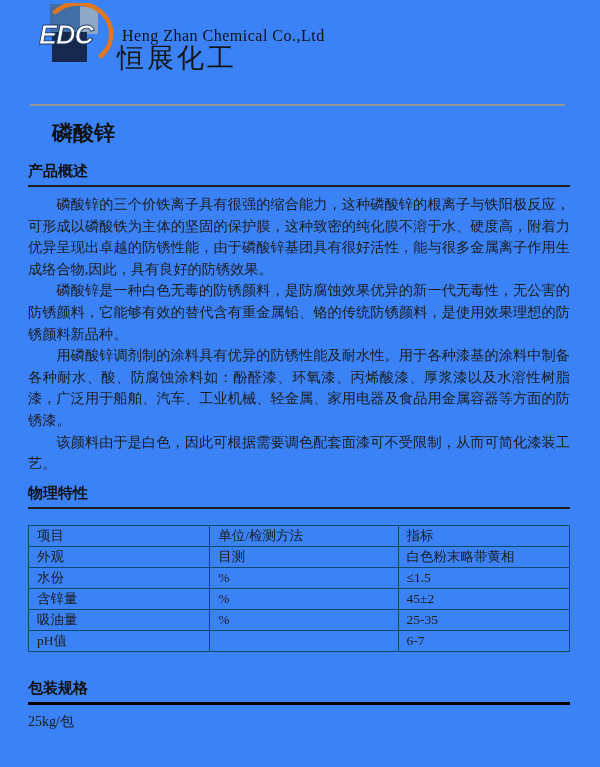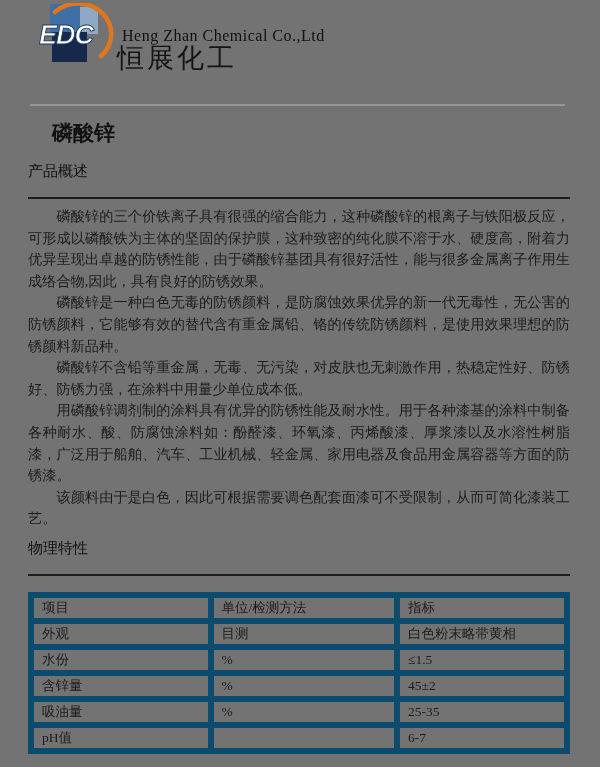--- a/index.html
+++ b/index.html
@@ -5,21 +5,21 @@
   * { margin: 0; padding: 0; box-sizing: border-box; }
   html, body { background: #ffffff; }
   body {
     font-family: "Liberation Serif", "DejaVu Serif", serif;
     color: #1a1a1a;
   }
   .page {
     position: relative;
     width: 600px;
     height: 767px;
-    background: #737373;
+    background: #3b82f6;
     overflow: hidden;
   }
 
   
   .header { position: relative; height: 106px; }
   .logo { position: absolute; left: 38px; top: 3px; width: 76px; height: 60px; }
   .company-en {
     position: absolute; left: 122px; top: 27px;
     font-size: 16px; letter-spacing: 0.5px; color: #111;
   }
@@ -35,38 +35,38 @@
   
   .content { padding: 0 30px 0 28px; }
 
   .product-title {
     margin: 13px 0 16px 24px;
     font-size: 21px; font-weight: bold; line-height: 28px; color: #111;
   }
 
   .section-heading {
     margin-top: 10px;
-    font-size: 15px; font-weight: normal; line-height: 17px;
-    border-bottom: 2px solid #1d1d1d; padding-bottom: 17px; color: #111;
+    font-size: 15px; font-weight: bold; line-height: 17px;
+    border-bottom: 2px solid #1d1d1d; padding-bottom: 5px; color: #111;
   }
   .section-heading.thick { border-bottom: 3px solid #000; margin-top: 28px; }
 
   .paragraphs { margin-top: 7px; }
   .paragraphs p {
     font-size: 14.2px; line-height: 21.6px;
     text-align: justify; text-indent: 2em; color: #1c1c1c;
   }
 
   
   table.props {
     margin-top: 16px; width: 100%;
     border-collapse: collapse; table-layout: fixed;
   }
   table.props td, table.props th {
-    border: 6px solid #0c4a6e;
+    border: 1px solid #0c4a6e;
     font-size: 13.5px; font-weight: normal; text-align: left;
     padding: 3px 14px 3px 8px; line-height: 14px; color: #1c1c1c;
     overflow: hidden; white-space: nowrap;
   }
   col.c1 { width: 33.5%; } col.c2 { width: 34.8%; } col.c3 { width: 31.7%; }
 
   .packaging-content { margin-top: 8px; font-size: 14px; line-height: 18px; }
 </style>
 </head>
 <body>
@@ -87,21 +87,20 @@
   </div>
 
   <div class="content">
 
     <div class="product-title">磷酸锌</div>
 
     <div class="section-heading">产品概述</div>
     <div class="paragraphs">
       <p>磷酸锌的三个价铁离子具有很强的缩合能力，这种磷酸锌的根离子与铁阳极反应，可形成以磷酸铁为主体的坚固的保护膜，这种致密的纯化膜不溶于水、硬度高，附着力优异呈现出卓越的防锈性能，由于磷酸锌基团具有很好活性，能与很多金属离子作用生成络合物,因此，具有良好的防锈效果。</p>
       <p>磷酸锌是一种白色无毒的防锈颜料，是防腐蚀效果优异的新一代无毒性，无公害的防锈颜料，它能够有效的替代含有重金属铅、铬的传统防锈颜料，是使用效果理想的防锈颜料新品种。</p>
-      <p>磷酸锌不含铅等重金属，无毒、无污染，对皮肤也无刺激作用，热稳定性好、防锈好、防锈力强，在涂料中用量少单位成本低。</p>
       <p>用磷酸锌调剂制的涂料具有优异的防锈性能及耐水性。用于各种漆基的涂料中制备各种耐水、酸、防腐蚀涂料如：酚醛漆、环氧漆、丙烯酸漆、厚浆漆以及水溶性树脂漆，广泛用于船舶、汽车、工业机械、轻金属、家用电器及食品用金属容器等方面的防锈漆。</p>
       <p>该颜料由于是白色，因此可根据需要调色配套面漆可不受限制，从而可简化漆装工艺。</p>
     </div>
 
     <div class="section-heading">物理特性</div>
     <table class="props">
       <colgroup>
           <col class="c1">
           <col class="c2">
           <col class="c3">

